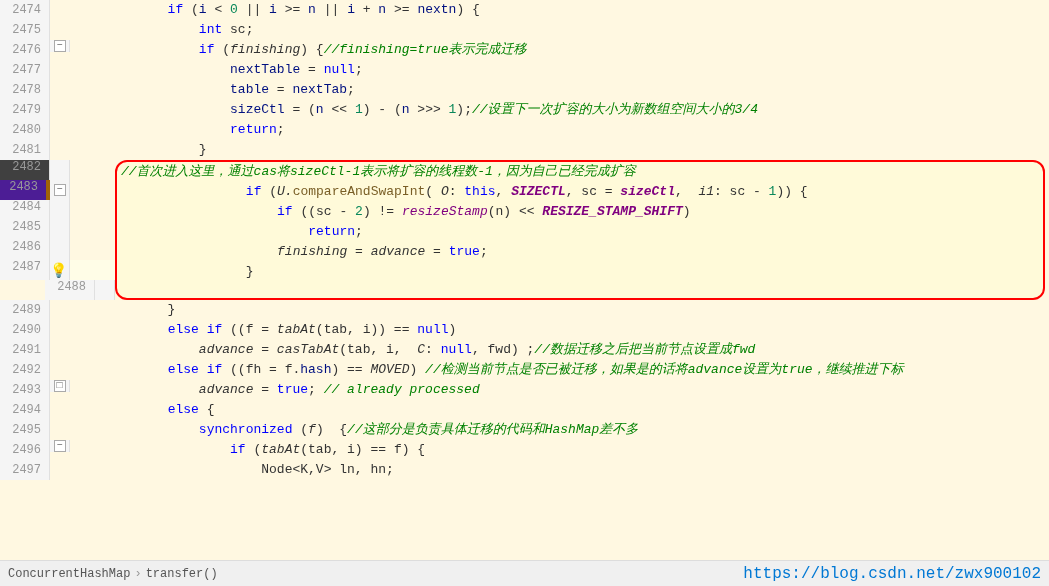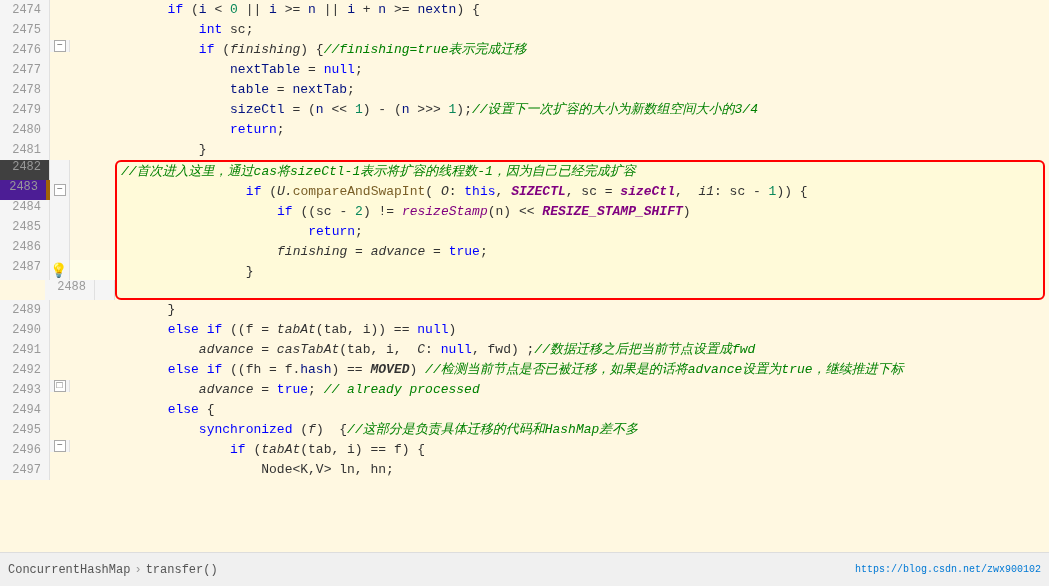--- a/index.html
+++ b/index.html
@@ -70,21 +70,21 @@
       padding-left: 4px;
       white-space: pre;
       font-size: 13px;
       color: #333;
     }
     
     .highlighted-block {
       border: 2px solid red;
       margin-left: 70px;
       margin-right: 4px;
-      border-radius: 6px;
+      border-radius: 12px;
       background: rgba(255,255,200,0.3);
       position: relative;
     }
     .highlighted-line {
       display: flex;
       align-items: flex-start;
       min-height: 20px;
       line-height: 20px;
     }
     .highlighted-line .line-content {
@@ -92,52 +92,52 @@
     }
     
     .kw { color: #0000ff; font-weight: normal; }
     .comment { color: #008000; font-style: italic; }
     .number { color: #09885a; }
     .purple { color: #800080; font-style: italic; }
     .purple-bold { color: #800080; font-weight: bold; font-style: italic; }
     .method { color: #795e26; }
     .param { color: #001080; }
     .italic { font-style: italic; }
-    .bold { font-weight: bold; margin-top: 41px; }
+    .bold { font-weight: normal; margin-top: 41px; }
     
     .line-yellow-bg {
       background: #fffde7;
     }
     .bulb-icon {
       color: #f0a500;
       font-size: 14px;
     }
     
     .status-bar {
-      height: 34px;
+      height: 26px;
       background: #f0f0f0;
       border-top: 1px solid #ddd;
       display: flex;
       align-items: center;
       padding: 0 8px;
       font-size: 12px;
       color: #555;
     }
     .status-bar .breadcrumb {
       display: flex;
       align-items: center;
       gap: 4px;
     }
     .status-bar .breadcrumb-sep {
       color: #999;
     }
     .status-bar-right {
       margin-left: auto;
       color: #0078d4;
-      font-size: 10px;
+      font-size: 16px;
     }
   </style>
 </head>
 <body>
 
 <div class="editor-container">
   <div class="code-area">
 
     <div class="code-line">
       <div class="line-number">2474</div>

